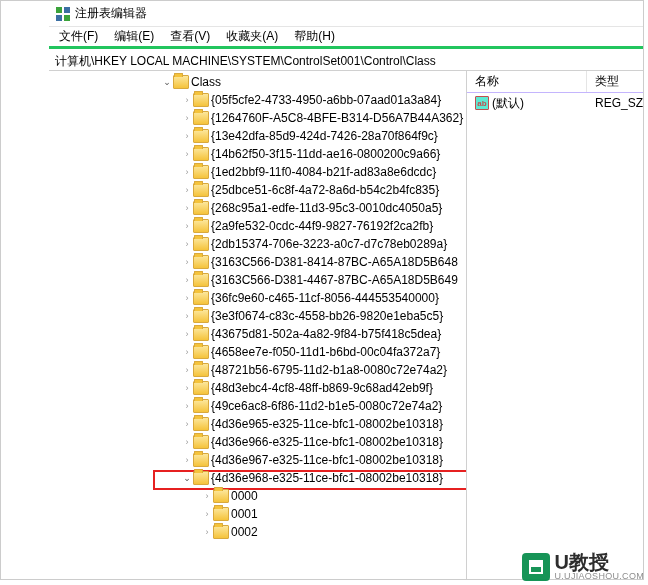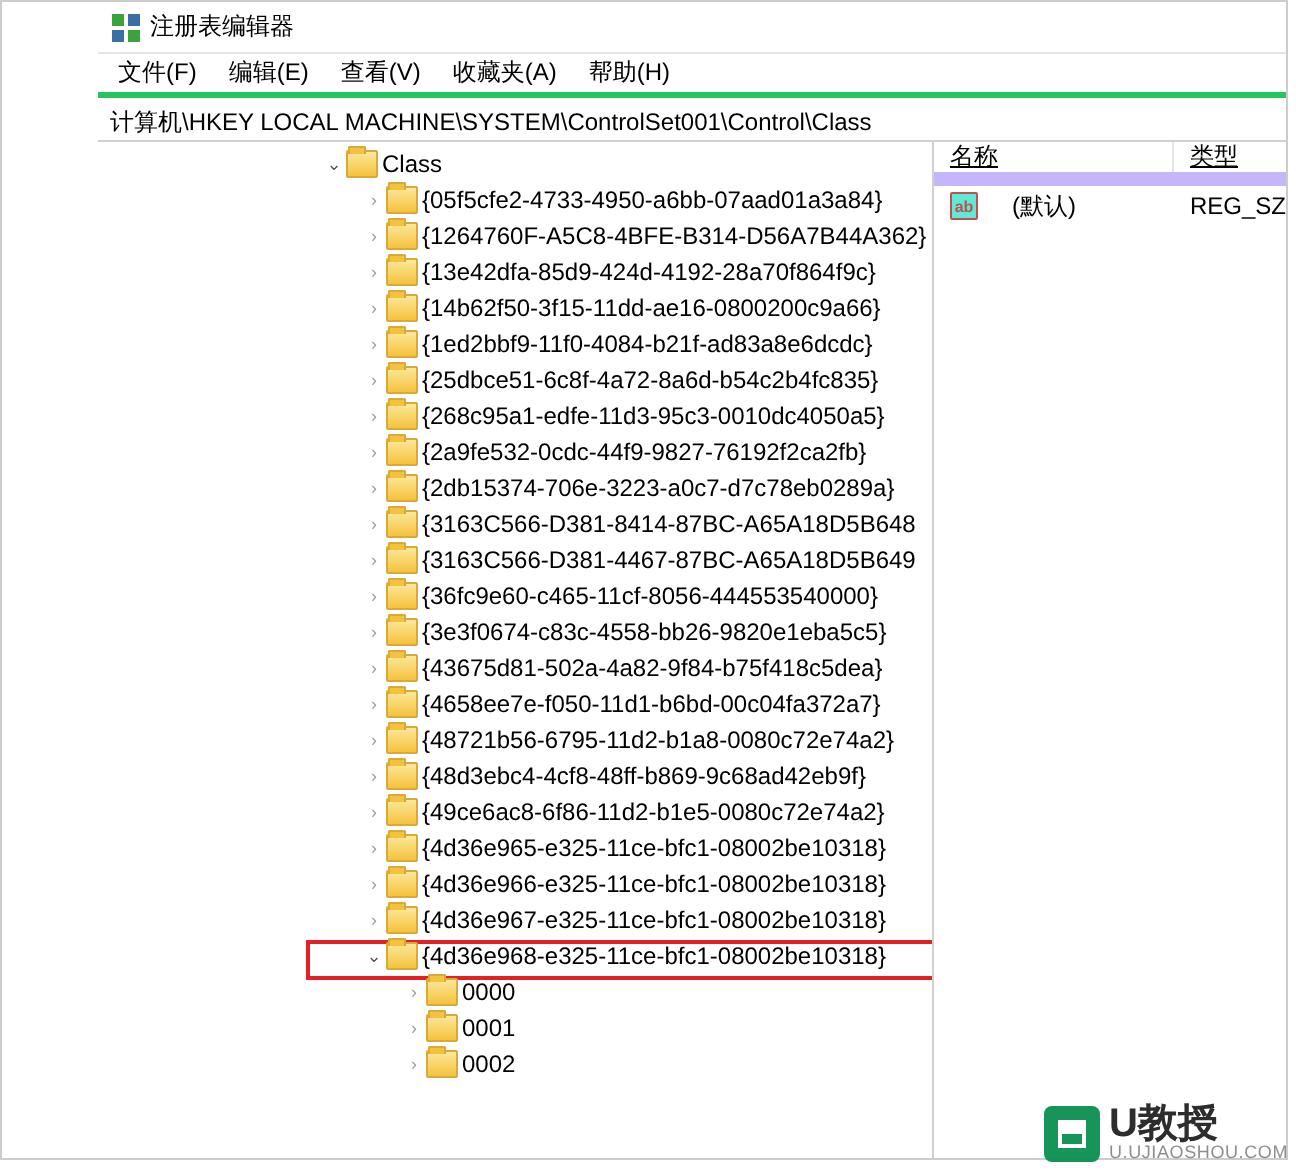--- a/index.html
+++ b/index.html
@@ -15,29 +15,29 @@
 .content { display: flex; height: calc(100% - 70px); }
 .tree { width: 436px; border-right: 1px solid #d0d0d0; overflow: hidden; position: relative; padding-top: 2px; }
 .tree-row { display: flex; align-items: center; height: 18px; font-size: 12px; white-space: nowrap; position: relative; }
 .tree-row .arrow { width: 12px; display: inline-flex; justify-content: center; font-size: 9px; color: #999; }
 .tree-row .arrow.open { color: #555; }
 .folder-icon { width: 16px; height: 14px; margin-right: 2px; display: inline-block; background: linear-gradient(#fce79c,#f5c33b); border: 1px solid #d9a93c; border-radius: 1px; position: relative; }
 .folder-icon::before { content: ""; position: absolute; top: -3px; left: 0; width: 7px; height: 3px; background: #f5c33b; border: 1px solid #d9a93c; border-bottom: none; border-radius: 1px 1px 0 0; }
 .tree-row .label { }
 .highlight-box { position: absolute; border: 2px solid #e62020; pointer-events: none; }
 .details { flex: 1; }
-.details-header { display: flex; height: 22px; align-items: flex-end; border-bottom: 7px solid #c4b5fd; text-decoration: underline; }
+.details-header { display: flex; height: 22px; align-items: flex-end; border-bottom: 1px solid #c4b5fd; }
 .details-header .col { font-size: 12px; padding-left: 8px; }
 .col-name { width: 120px; border-right: 1px solid #e5e5e5; height: 100%; display: flex; align-items: center; }
 .col-type { flex: 1; height: 100%; display: flex; align-items: center; }
 .details-row { display: flex; height: 20px; align-items: center; }
 .details-row .cell { font-size: 12px; padding-left: 8px; }
 .details-row .cell-name { width: 120px; display: flex; align-items: center; }
 .details-row .cell-type { flex: 1; }
-.reg-string-icon { width: 14px; height: 14px; border: 1px solid #c05050; background: #5eead4; margin-right: 17px; display: inline-flex; align-items: center; justify-content: center; font-size: 8px; color: #c05050; font-weight: bold; border-radius: 1px; }
+.reg-string-icon { width: 14px; height: 14px; border: 1px solid #c05050; background: #5eead4; margin-right: 3px; display: inline-flex; align-items: center; justify-content: center; font-size: 8px; color: #c05050; font-weight: bold; border-radius: 1px; }
 .watermark { position: absolute; right: 4px; bottom: 4px; display: flex; align-items: center; gap: 4px; opacity: 0.95; }
 .wm-badge { width: 28px; height: 28px; background: #0b8f4f; border-radius: 4px; display: flex; align-items: center; justify-content: center; }
 .wm-badge-inner { width: 14px; height: 14px; border: 2px solid #fff; background: linear-gradient(#fff 50%, transparent 50%); }
 .wm-text { display: flex; flex-direction: column; line-height: 1; }
 .wm-text .t1 { font-size: 20px; font-weight: bold; color: #222; }
 .wm-text .t2 { font-size: 9px; color: #888; letter-spacing: 0.3px; text-align: right; }
 </style>
 </head>
 <body>
 
@@ -82,21 +82,21 @@
             <span class="label">{05f5cfe2-4733-4950-a6bb-07aad01a3a84}</span>
           </div>
           <div class="tree-row" style="padding-left: 132px;">
             <span class="arrow">›</span>
             <span class="folder-icon"></span>
             <span class="label">{1264760F-A5C8-4BFE-B314-D56A7B44A362}</span>
           </div>
           <div class="tree-row" style="padding-left: 132px;">
             <span class="arrow">›</span>
             <span class="folder-icon"></span>
-            <span class="label">{13e42dfa-85d9-424d-4192-28a70f864f9c}</span>
+            <span class="label">{13e42dfa-85d9-424d-7426-28a70f864f9c}</span>
           </div>
           <div class="tree-row" style="padding-left: 132px;">
             <span class="arrow">›</span>
             <span class="folder-icon"></span>
             <span class="label">{14b62f50-3f15-11dd-ae16-0800200c9a66}</span>
           </div>
           <div class="tree-row" style="padding-left: 132px;">
             <span class="arrow">›</span>
             <span class="folder-icon"></span>
             <span class="label">{1ed2bbf9-11f0-4084-b21f-ad83a8e6dcdc}</span>

